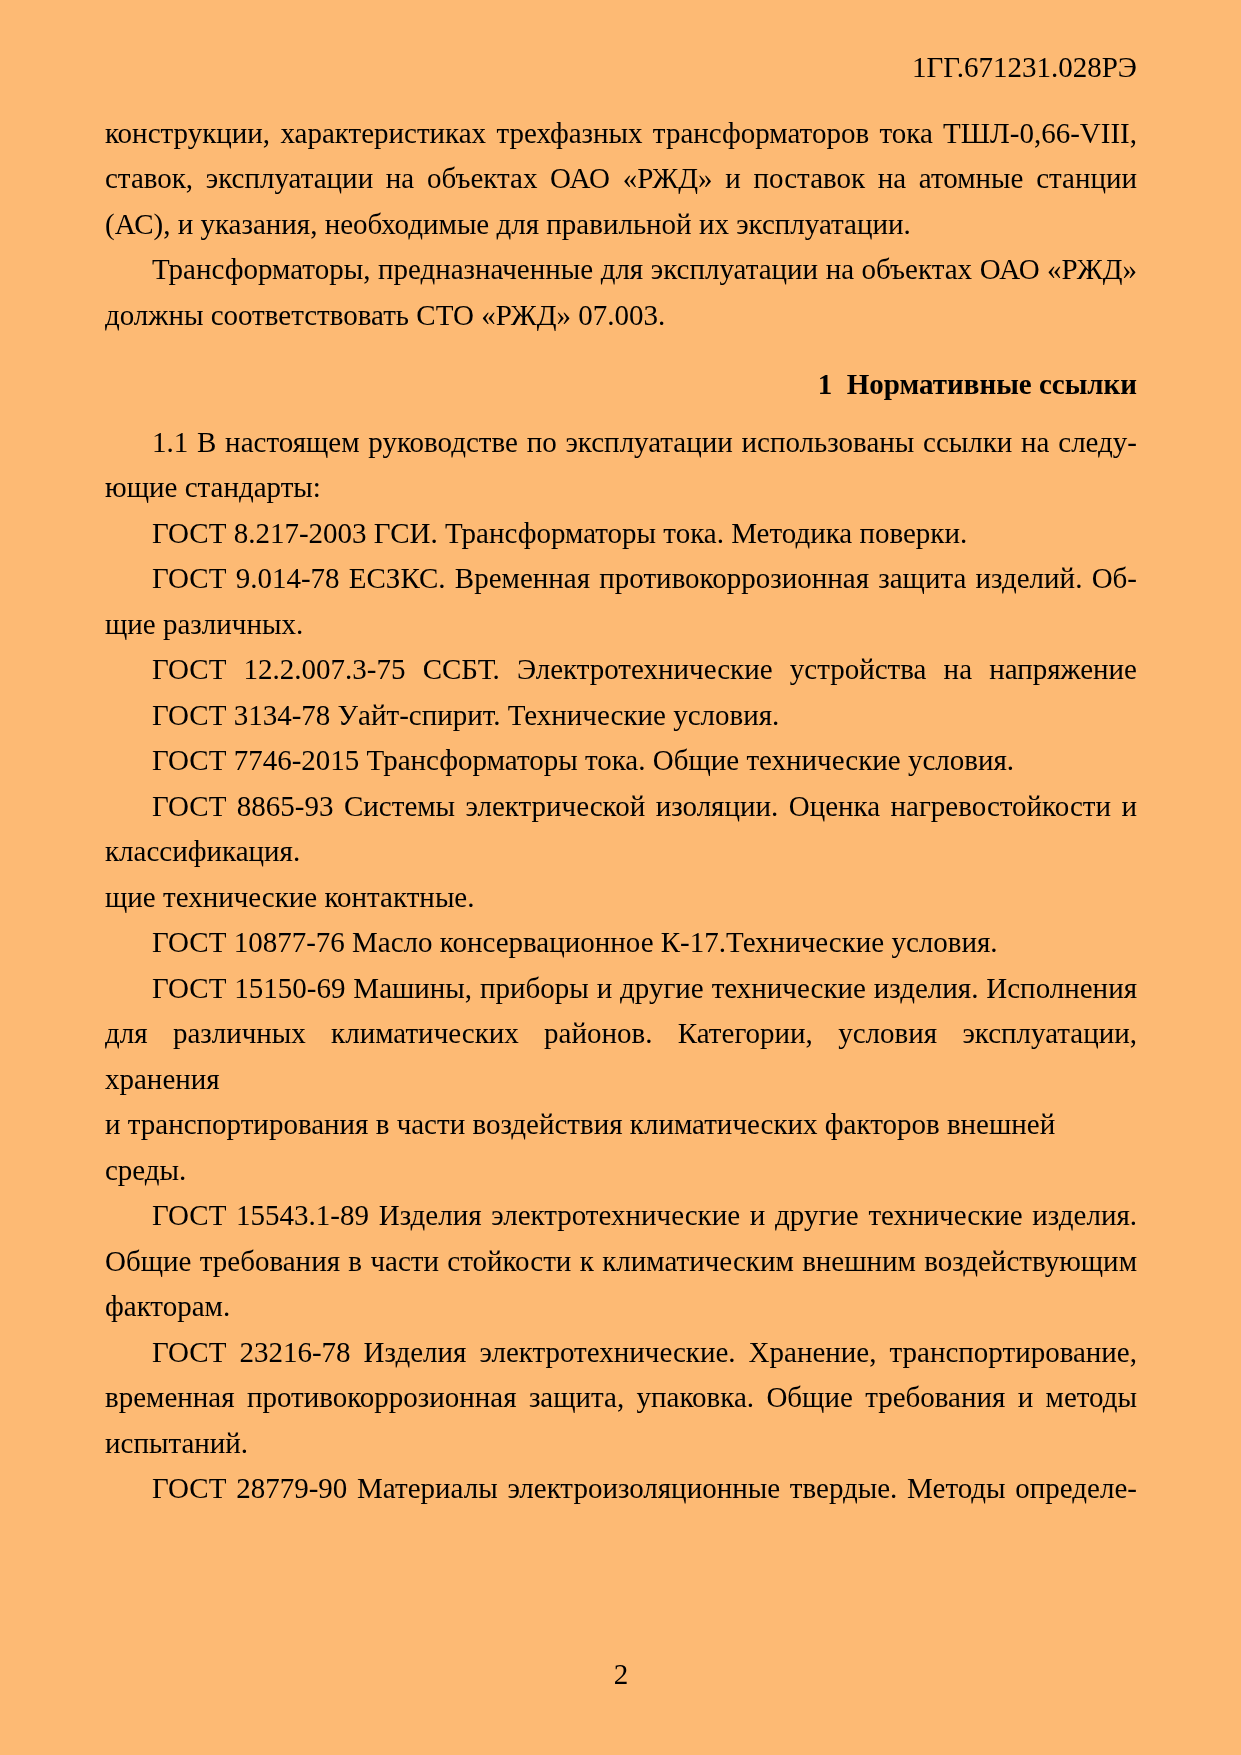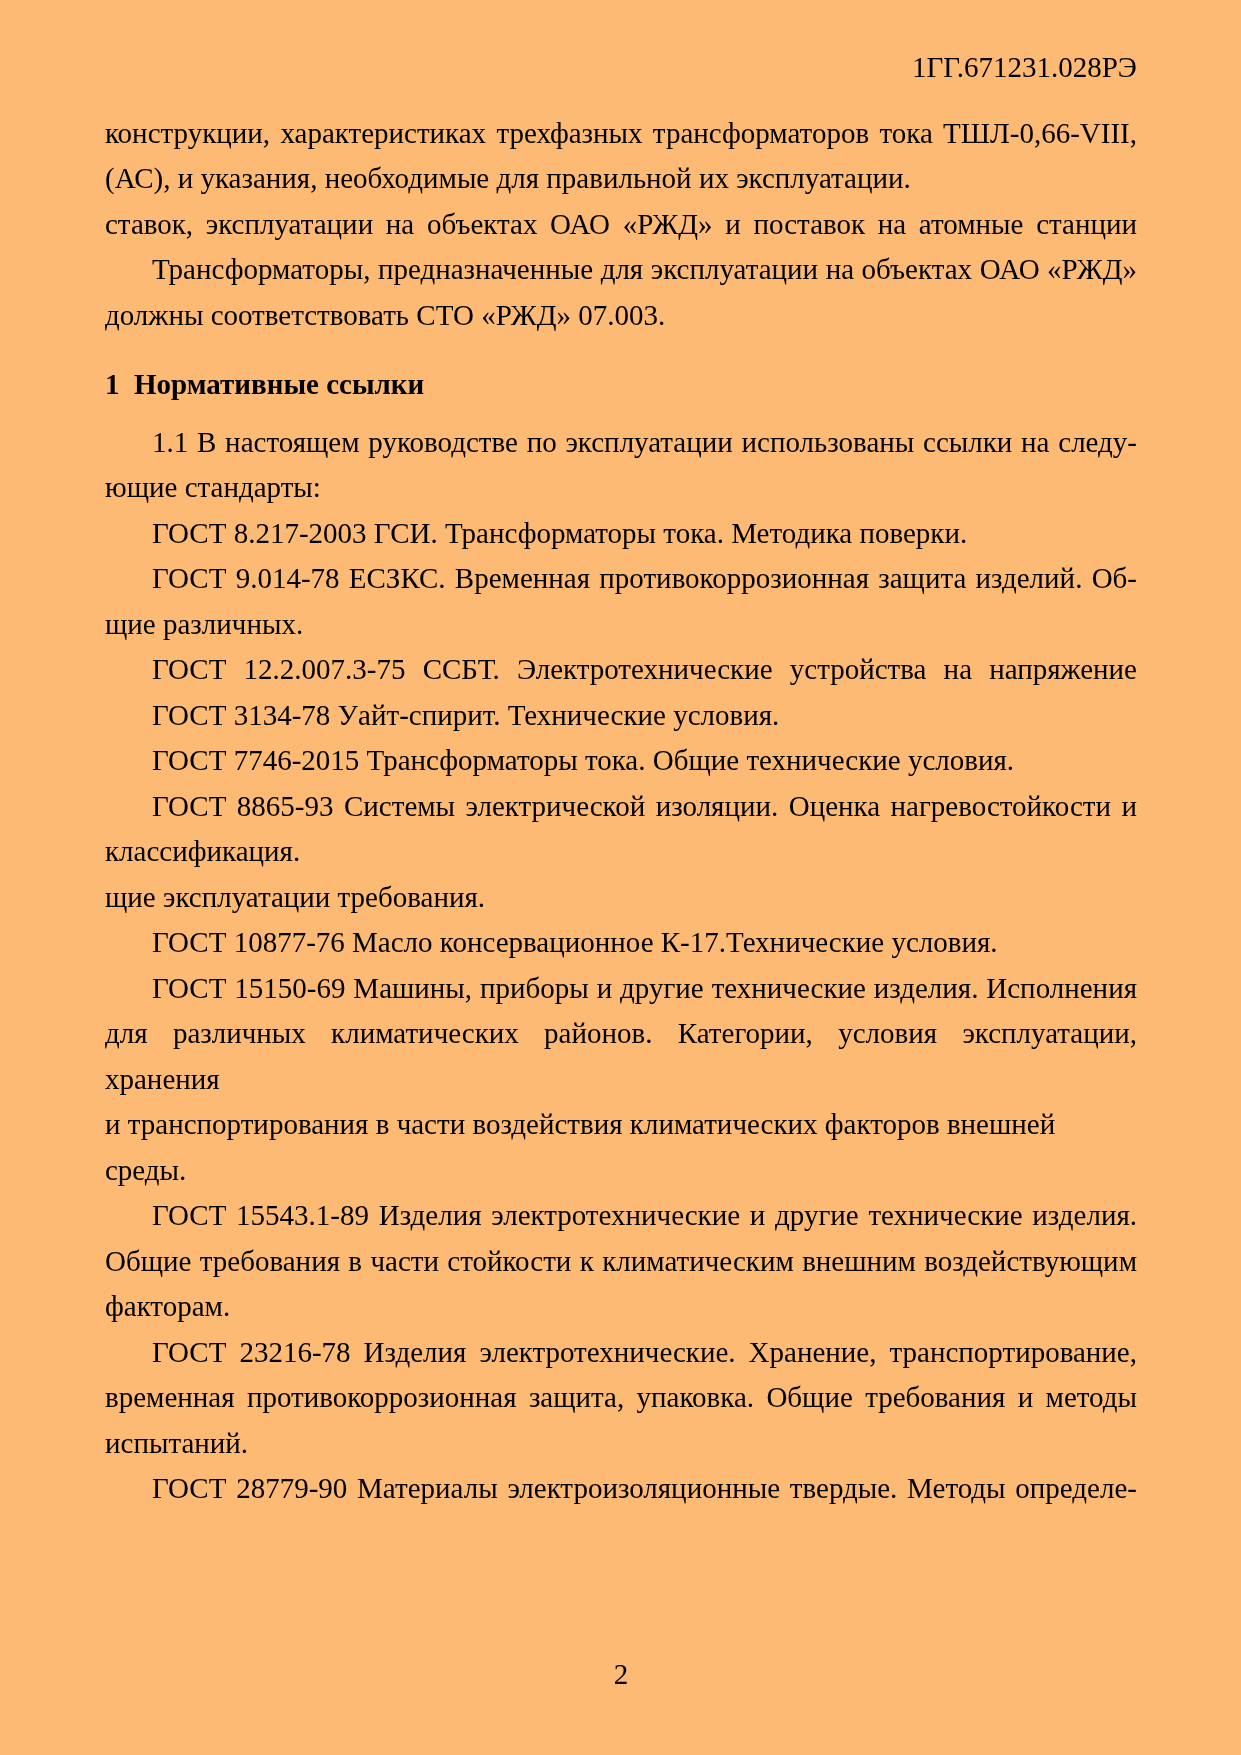--- a/index.html
+++ b/index.html
@@ -33,42 +33,42 @@
   }
   .line.first { text-indent: 47px; }
   .line.last {
     text-align: left;
     text-align-last: left;
   }
   .line.first.last { text-align: left; text-align-last: left; }
   .heading {
     margin: 24px 0 12px 0;
     font-weight: bold;
-    text-align: left;
+    text-align: right;
     white-space: pre;
   }
   .page-number {
     position: absolute;
     top: 1652px;
     left: 105px;
     width: 1032px;
     text-align: center;
   }
 </style>
 </head>
 <body>
 
 <div class="page">
   <div class="doc-header">1ГГ.671231.028РЭ</div>
 
   <div class="doc-body">
       <div class="para">
         <div class="line">конструкции, характеристиках трехфазных трансформаторов тока ТШЛ-0,66-VIII,</div>
+        <div class="line">ставок, эксплуатации на объектах ОАО «РЖД» и поставок на атомные станции</div>
         <div class="line last">(АС), и указания, необходимые для правильной их эксплуатации.</div>
-        <div class="line">ставок, эксплуатации на объектах ОАО «РЖД» и поставок на атомные станции</div>
       </div>
       <div class="para">
         <div class="line first">Трансформаторы, предназначенные для эксплуатации на объектах ОАО «РЖД»</div>
         <div class="line last">должны соответствовать СТО «РЖД» 07.003.</div>
       </div>
       <div class="heading">1  Нормативные ссылки</div>
       <div class="para">
         <div class="line first">1.1 В настоящем руководстве по эксплуатации использованы ссылки на следу-</div>
         <div class="line last">ющие стандарты:</div>
       </div>
@@ -86,21 +86,21 @@
         <div class="line first last">ГОСТ 3134-78 Уайт-спирит. Технические условия.</div>
       </div>
       <div class="para">
         <div class="line first last">ГОСТ 7746-2015 Трансформаторы тока. Общие технические условия.</div>
       </div>
       <div class="para">
         <div class="line first">ГОСТ 8865-93 Системы электрической изоляции. Оценка нагревостойкости и</div>
         <div class="line last">классификация.</div>
       </div>
       <div class="para">
-        <div class="line last">щие эксплуатации требования.</div>
+        <div class="line last">щие технические контактные.</div>
       </div>
       <div class="para">
         <div class="line first last">ГОСТ 10877-76 Масло консервационное К-17.Технические условия.</div>
       </div>
       <div class="para">
         <div class="line first">ГОСТ 15150-69 Машины, приборы и другие технические изделия. Исполнения</div>
         <div class="line">для различных климатических районов. Категории, условия эксплуатации, хранения</div>
         <div class="line last">и транспортирования в части воздействия климатических факторов внешней среды.</div>
       </div>
       <div class="para">

